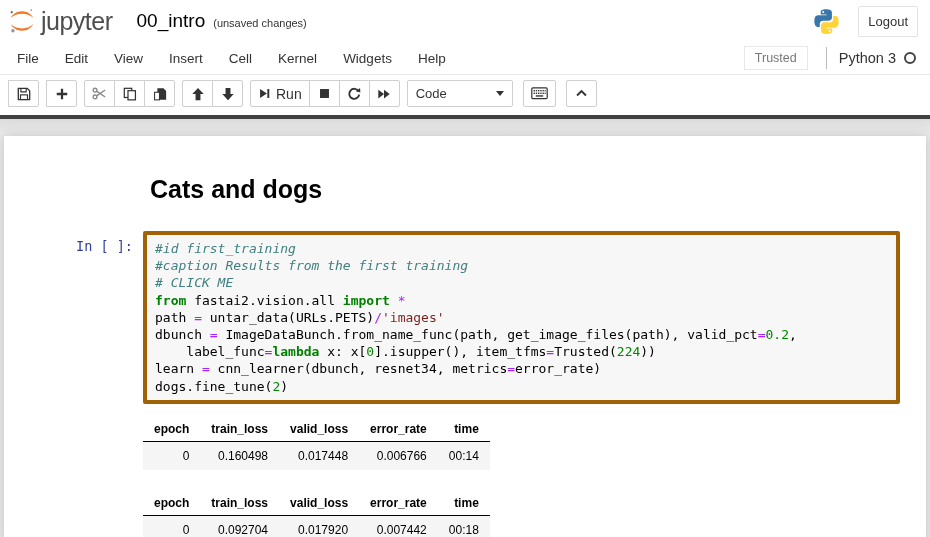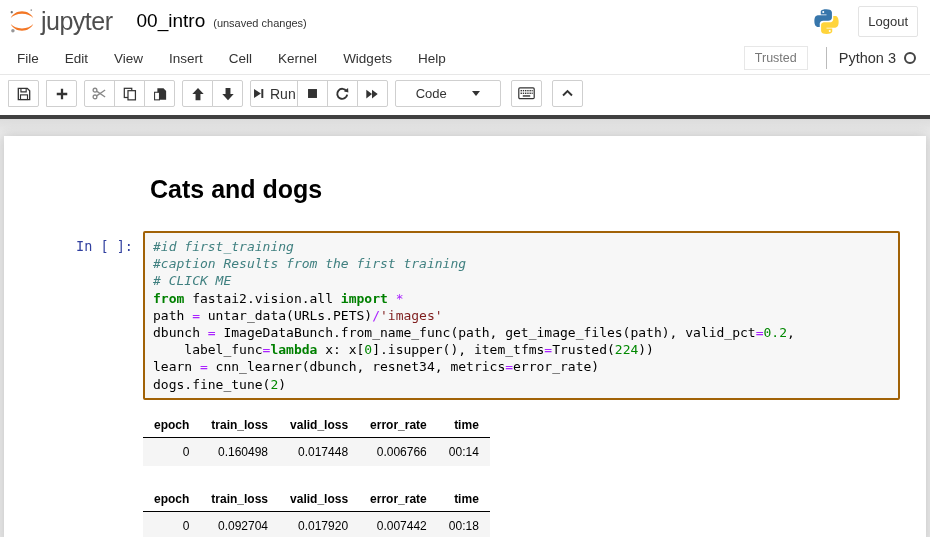--- a/index.html
+++ b/index.html
@@ -29,51 +29,51 @@
     font-family: "Liberation Sans", sans-serif; }
   .menubar-divider { width: 1px; height: 22px; background: #bbb; margin-right: 12px; }
   .kernel-name { font-size: 14.5px; color: #333; }
   .kernel-indicator { width: 12px; height: 12px; border: 2px solid #444; border-radius: 50%;
     margin-left: 8px; margin-right: 4px; }
 
   
   .toolbar { display: flex; align-items: center; padding: 5px 8px 8px 8px; background: #fff; }
   .tb-groups { display: flex; gap: 7px; align-items: center; }
   .btn-group { display: flex; }
-  .tbtn { height: 27px; min-width: 31px; padding: 0 1px; background: #fff; border: 1px solid #cfcfcf;
+  .tbtn { height: 27px; min-width: 31px; padding: 0 7px; background: #fff; border: 1px solid #cfcfcf;
     border-radius: 2px; display: flex; align-items: center; justify-content: center; gap: 5px;
     cursor: pointer; color: #333; font-size: 14px; font-family: "Liberation Sans", sans-serif; }
   .btn-group .tbtn { border-radius: 0; }
   .btn-group .tbtn:first-child { border-radius: 2px 0 0 2px; }
   .btn-group .tbtn:last-child { border-radius: 0 2px 2px 0; }
   .btn-group .tbtn + .tbtn { margin-left: -1px; }
   .ticon { display: flex; align-items: center; }
   .cell-type-select { height: 27px; width: 106px; margin-left: 7px; border: 1px solid #cfcfcf;
     border-radius: 2px; background: #fff; display: flex; align-items: center;
-    justify-content: space-between; padding: 0 20px; font-size: 13px; color: #333; cursor: pointer; }
+    justify-content: space-between; padding: 0 8px; font-size: 13px; color: #333; cursor: pointer; }
   .caret-down { width: 0; height: 0; border-left: 4px solid transparent;
     border-right: 4px solid transparent; border-top: 5px solid #333; }
   .tbtn.standalone { margin-left: 10px; }
 
   
   #site { background: linear-gradient(#dcdcdc, #ececec 14px, #ececec); height: 425px;
     padding: 17px 4px 0 4px; }
   #notebook { background: #fff; height: 100%; box-shadow: 0 0 12px 1px rgba(87,87,87,0.25);
     padding-top: 29px; overflow: hidden; }
 
   .cell { display: flex; padding: 0 5px; }
   .prompt-col { width: 134px; flex: none; text-align: right; padding-right: 10px; padding-top: 7px;
     font-family: "DejaVu Sans Mono", "Liberation Mono", monospace; font-size: 13.5px;
     color: #303f9f; }
   .cell-content { flex: 1; margin-right: 21px; min-width: 0; }
 
   .md-heading { font-size: 25px; font-weight: bold; color: #000; margin: 10px 0 27px 7px;
     font-family: "Liberation Sans", sans-serif; }
 
-  .code-box { border: 2px solid #a16207; border-radius: 2px; background: #f7f7f7;
+  .code-box { border: 4px solid #a16207; border-radius: 2px; background: #f7f7f7;
     padding: 5px 8px; cursor: text; }
   .code-line { font-family: "DejaVu Sans Mono", "Liberation Mono", monospace; font-size: 13px;
     line-height: 17.2px; color: #000; white-space: pre; }
   .tok-comment { color: #408080; font-style: italic; }
   .tok-keyword { color: #008000; font-weight: bold; }
   .tok-operator { color: #aa22ff; }
   .tok-string { color: #7f1d1d; }
   .tok-number { color: #080; }
 
   .output-area { margin-top: 13px; }

